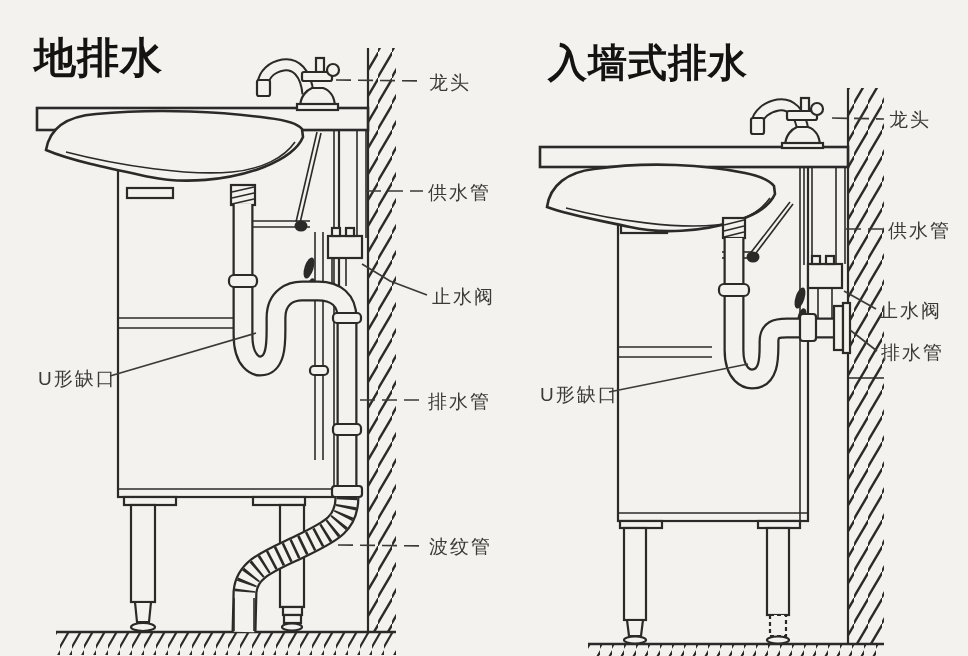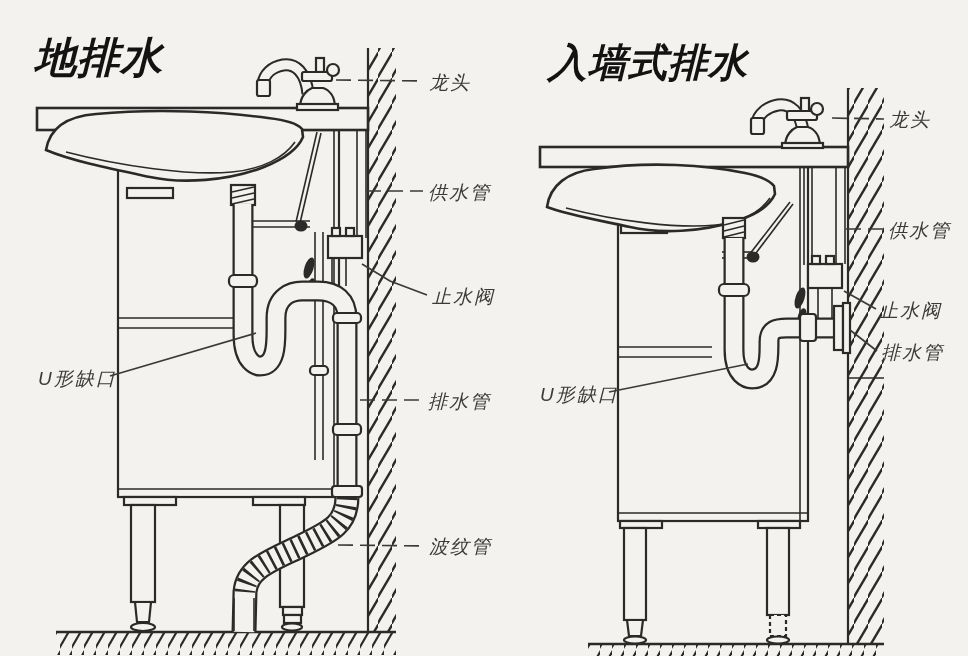--- a/index.html
+++ b/index.html
@@ -1,17 +1,17 @@
 <!DOCTYPE html>
 <html style="--bg: #f3f2ef; --ln: #2b2a28; --lb: #3b3a38; --tt: #141312;"><head>
 <meta charset="utf-8">
 <style>
   :root{ --bg:#f3f2ef; --ln:#2b2a28; --lb:#3b3a38; --tt:#141312; }
   html,body{margin:0;padding:0;background:#e8e7e4;}
-  #stage{width:968px;height:656px;background:var(--bg);position:relative;overflow:hidden;font-style:italic;}
+  #stage{width:968px;height:656px;background:var(--bg);position:relative;overflow:hidden;}
   svg{display:block;}
   .sh{fill:var(--bg);stroke:var(--ln);stroke-width:2.2;}
   .sh3{fill:var(--bg);stroke:var(--ln);stroke-width:2.6;}
   .ln{stroke:var(--ln);fill:none;stroke-width:2.2;}
   .ln1{stroke:var(--ln);fill:none;stroke-width:1.6;}
   .po{fill:none;stroke:var(--ln);stroke-linejoin:round;stroke-linecap:butt;}
   .pi{fill:none;stroke:var(--bg);stroke-linejoin:round;stroke-linecap:butt;}
   .dk{fill:var(--ln);stroke:none;}
   .lead{stroke:var(--lb);stroke-width:1.7;fill:none;}
   .dash{stroke-dasharray:15 7;}

